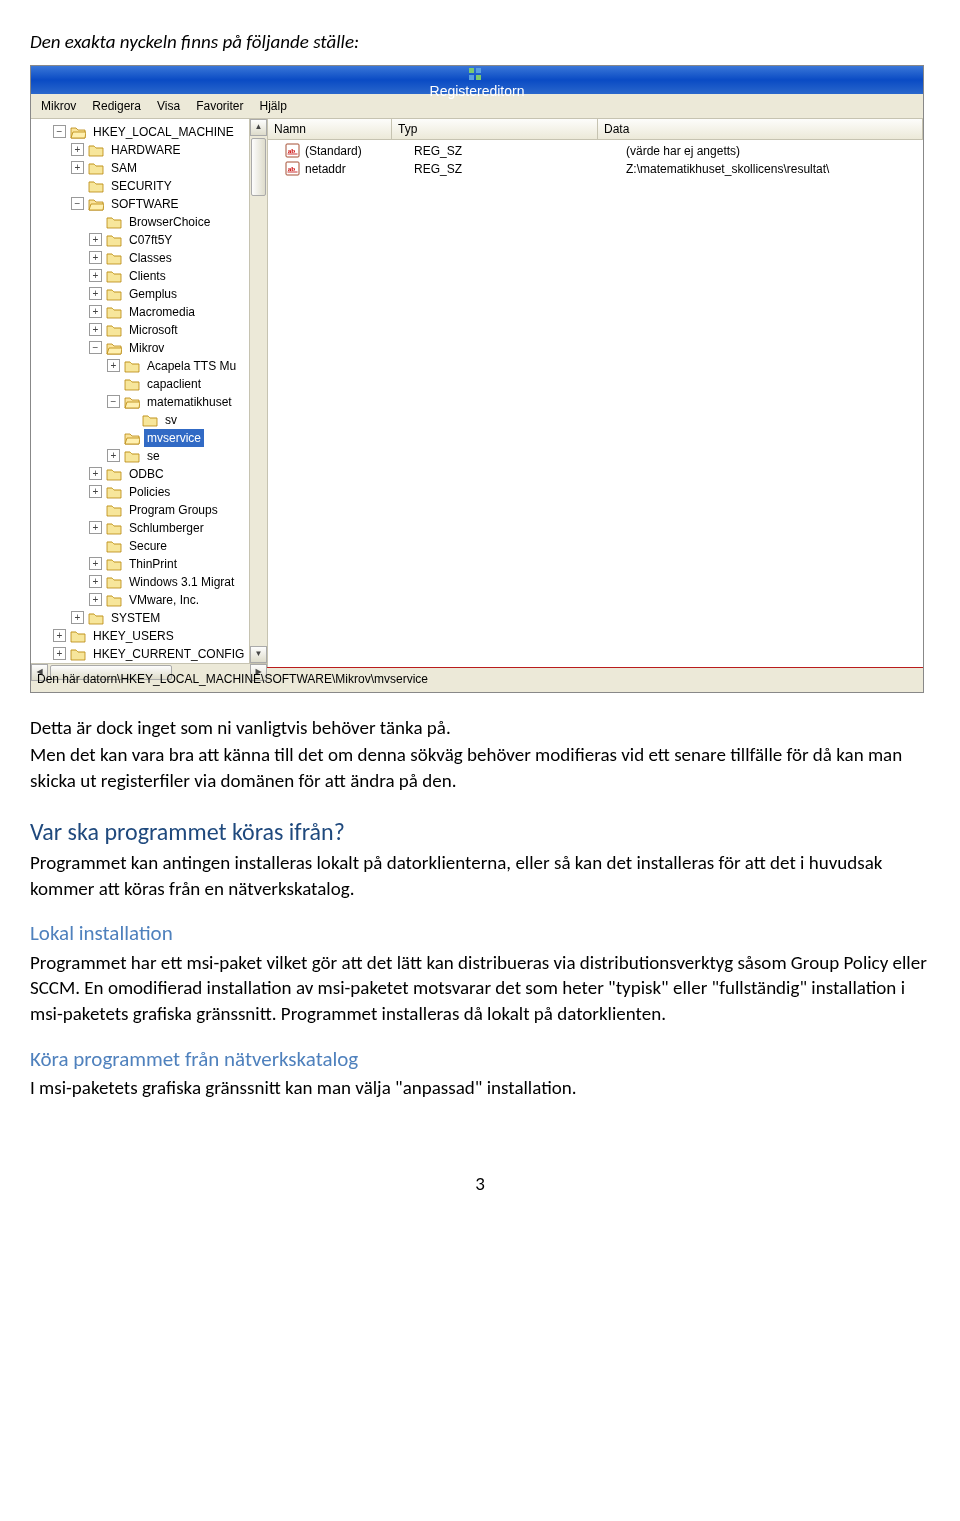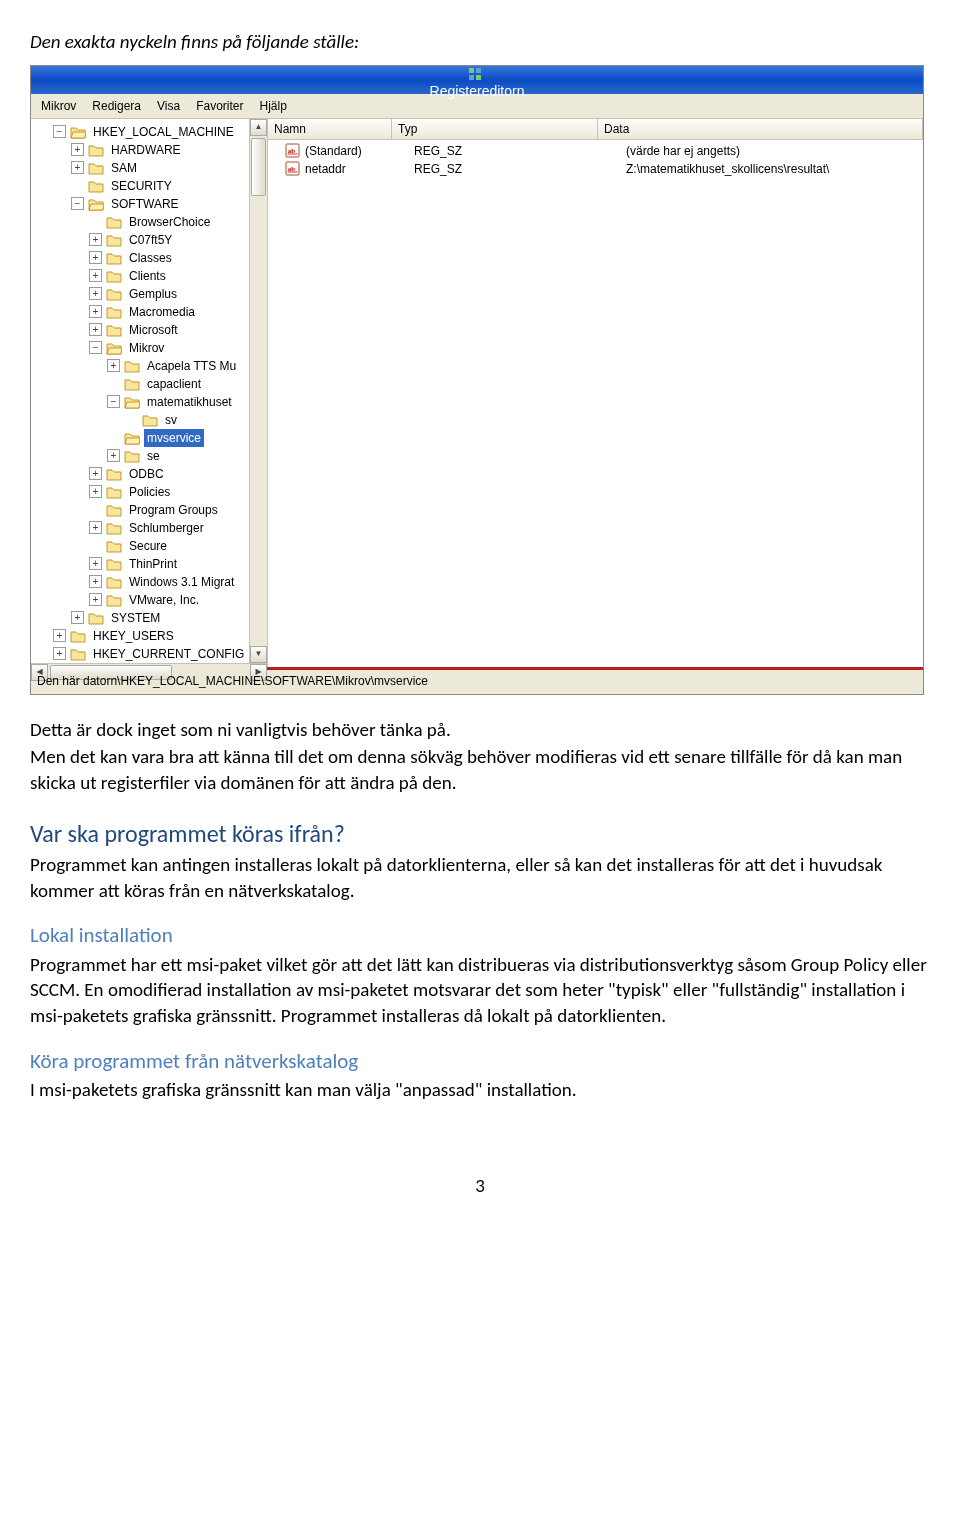--- a/index.html
+++ b/index.html
@@ -148,21 +148,21 @@
   .row .c1 { width: 124px; display: flex; align-items: center; padding-left: 16px; }
   .row .c2 { width: 206px; padding-left: 6px; }
   .row .c3 { flex: 1; padding-left: 6px; }
   .reg-icon {
     width: 16px; height: 16px; margin-right: 5px;
     display: inline-flex; align-items: center; justify-content: center;
   }
   .reg-icon svg { width: 15px; height: 15px; }
   .statusbar {
     background: #ece9d8;
-    border-top: 3px solid #b91c1c;
+    border-top: 1px solid #b91c1c;
     font-size: 12px;
     padding: 3px 6px;
     height: 18px;
   }
   .body-p { margin: 0 0 2px 0; }
   h3.sect-blue {
     color: #1f497d;
     font-weight: normal;
     font-size: 24px;
     margin: 22px 0 2px 0;

